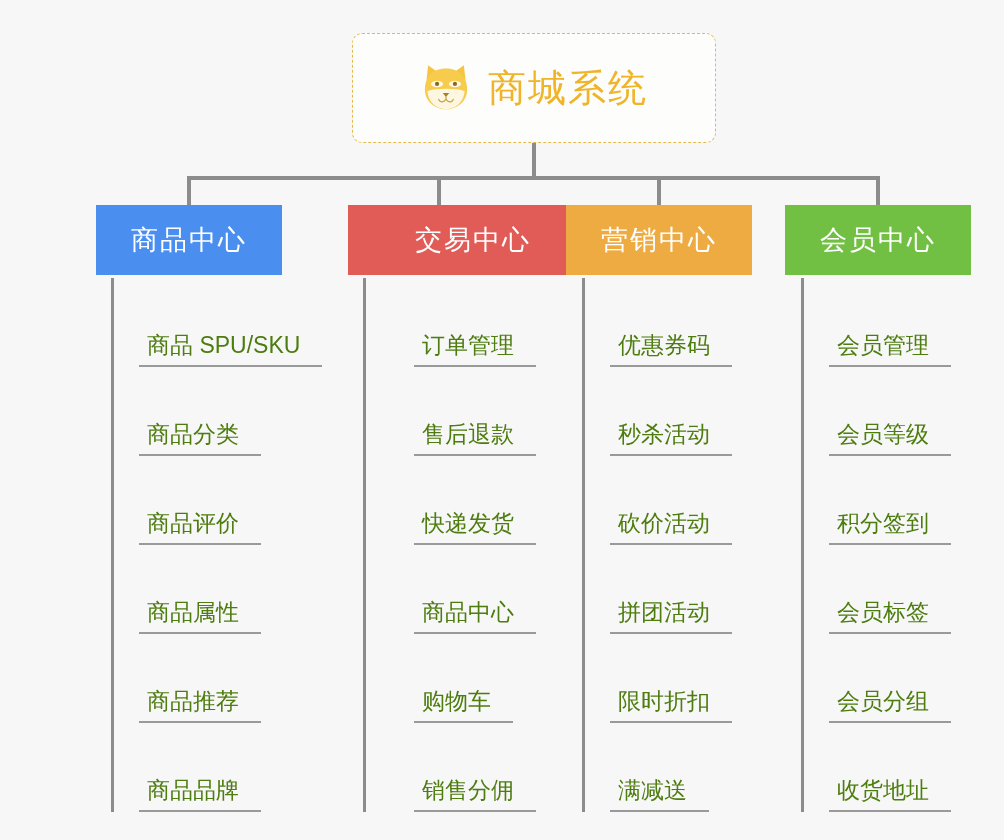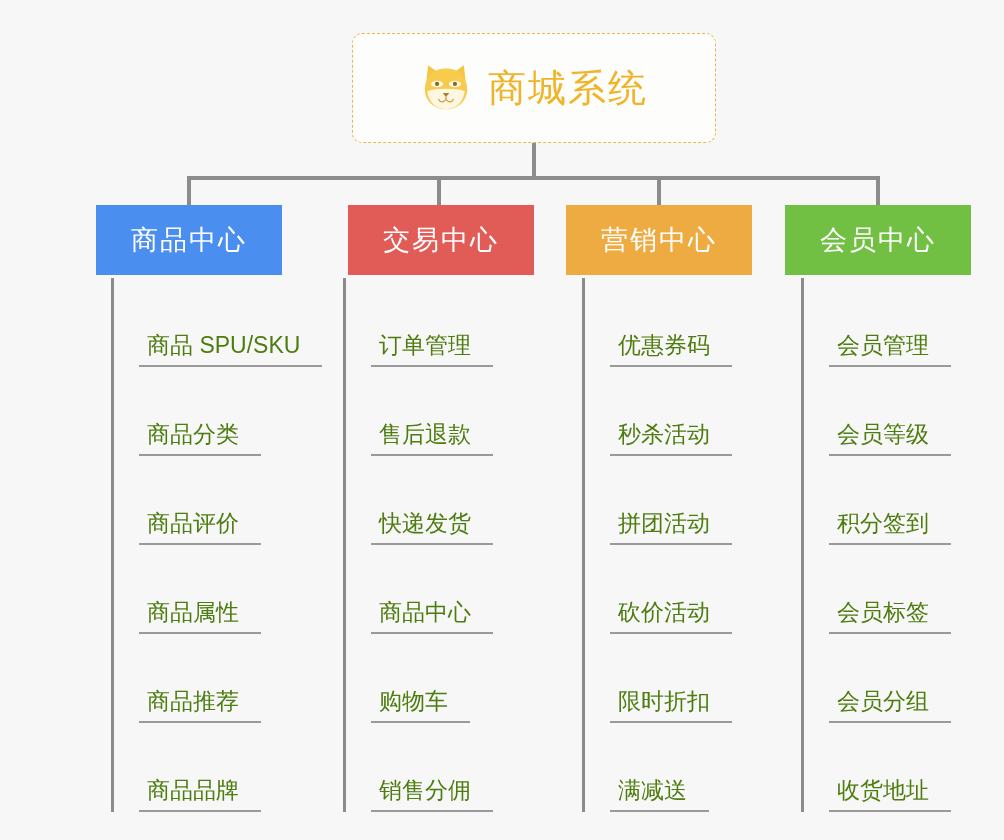--- a/index.html
+++ b/index.html
@@ -131,21 +131,21 @@
   <div class="line v-line" style="left:493px; top:143px; height:35px;"></div>
   <div class="line h-line" style="left:148px; top:176px; width:693px;"></div>
   <div class="line v-line" style="left:148px; top:176px; height:32px;"></div>
   <div class="line v-line" style="left:398px; top:176px; height:32px;"></div>
   <div class="line v-line" style="left:618px; top:176px; height:32px;"></div>
   <div class="line v-line" style="left:837px; top:176px; height:32px;"></div>
 
   <div class="cat-box" style="left: 57px; top: 205px; width: 186px; background: rgb(74, 142, 240);">
     <span>商品中心</span>
   </div>
-  <div class="cat-box" style="left: 309px; top: 205px; width: 186px; background: rgb(225, 91, 87);">
+  <div class="cat-box" style="left: 309px; top: 205px; width: 186px; background: rgb(225, 91, 87); padding-left: 32px;">
     <span>交易中心</span>
   </div>
   <div class="cat-box" style="left: 527px; top: 205px; width: 186px; background: rgb(238, 171, 66);">
     <span>营销中心</span>
   </div>
   <div class="cat-box" style="left: 746px; top: 205px; width: 186px; background: rgb(114, 192, 67);">
     <span>会员中心</span>
   </div>
 
   <div class="branch" style="left:72px;">
@@ -163,21 +163,21 @@
       <span class="leaf-label">商品属性</span>
     </div>
     <div class="leaf">
       <span class="leaf-label">商品推荐</span>
     </div>
     <div class="leaf">
       <span class="leaf-label">商品品牌</span>
     </div>
   </div>
 
-  <div class="branch" style="left:304px;">
+  <div class="branch" style="left:324px;padding-left:23px;">
     <div class="branch-spine" style="height:534px;"></div>
     <div class="leaf">
       <span class="leaf-label">订单管理</span>
     </div>
     <div class="leaf">
       <span class="leaf-label">售后退款</span>
     </div>
     <div class="leaf">
       <span class="leaf-label">快递发货</span>
     </div>
@@ -194,26 +194,26 @@
 
   <div class="branch" style="left:543px;">
     <div class="branch-spine" style="height:534px;"></div>
     <div class="leaf">
       <span class="leaf-label">优惠券码</span>
     </div>
     <div class="leaf">
       <span class="leaf-label">秒杀活动</span>
     </div>
     <div class="leaf">
+      <span class="leaf-label">砍价活动</span>
+    </div>
+    <div class="leaf">
       <span class="leaf-label">拼团活动</span>
     </div>
     <div class="leaf">
-      <span class="leaf-label">砍价活动</span>
-    </div>
-    <div class="leaf">
       <span class="leaf-label">限时折扣</span>
     </div>
     <div class="leaf">
       <span class="leaf-label">满减送</span>
     </div>
   </div>
 
   <div class="branch" style="left:762px;">
     <div class="branch-spine" style="height:534px;"></div>
     <div class="leaf">

